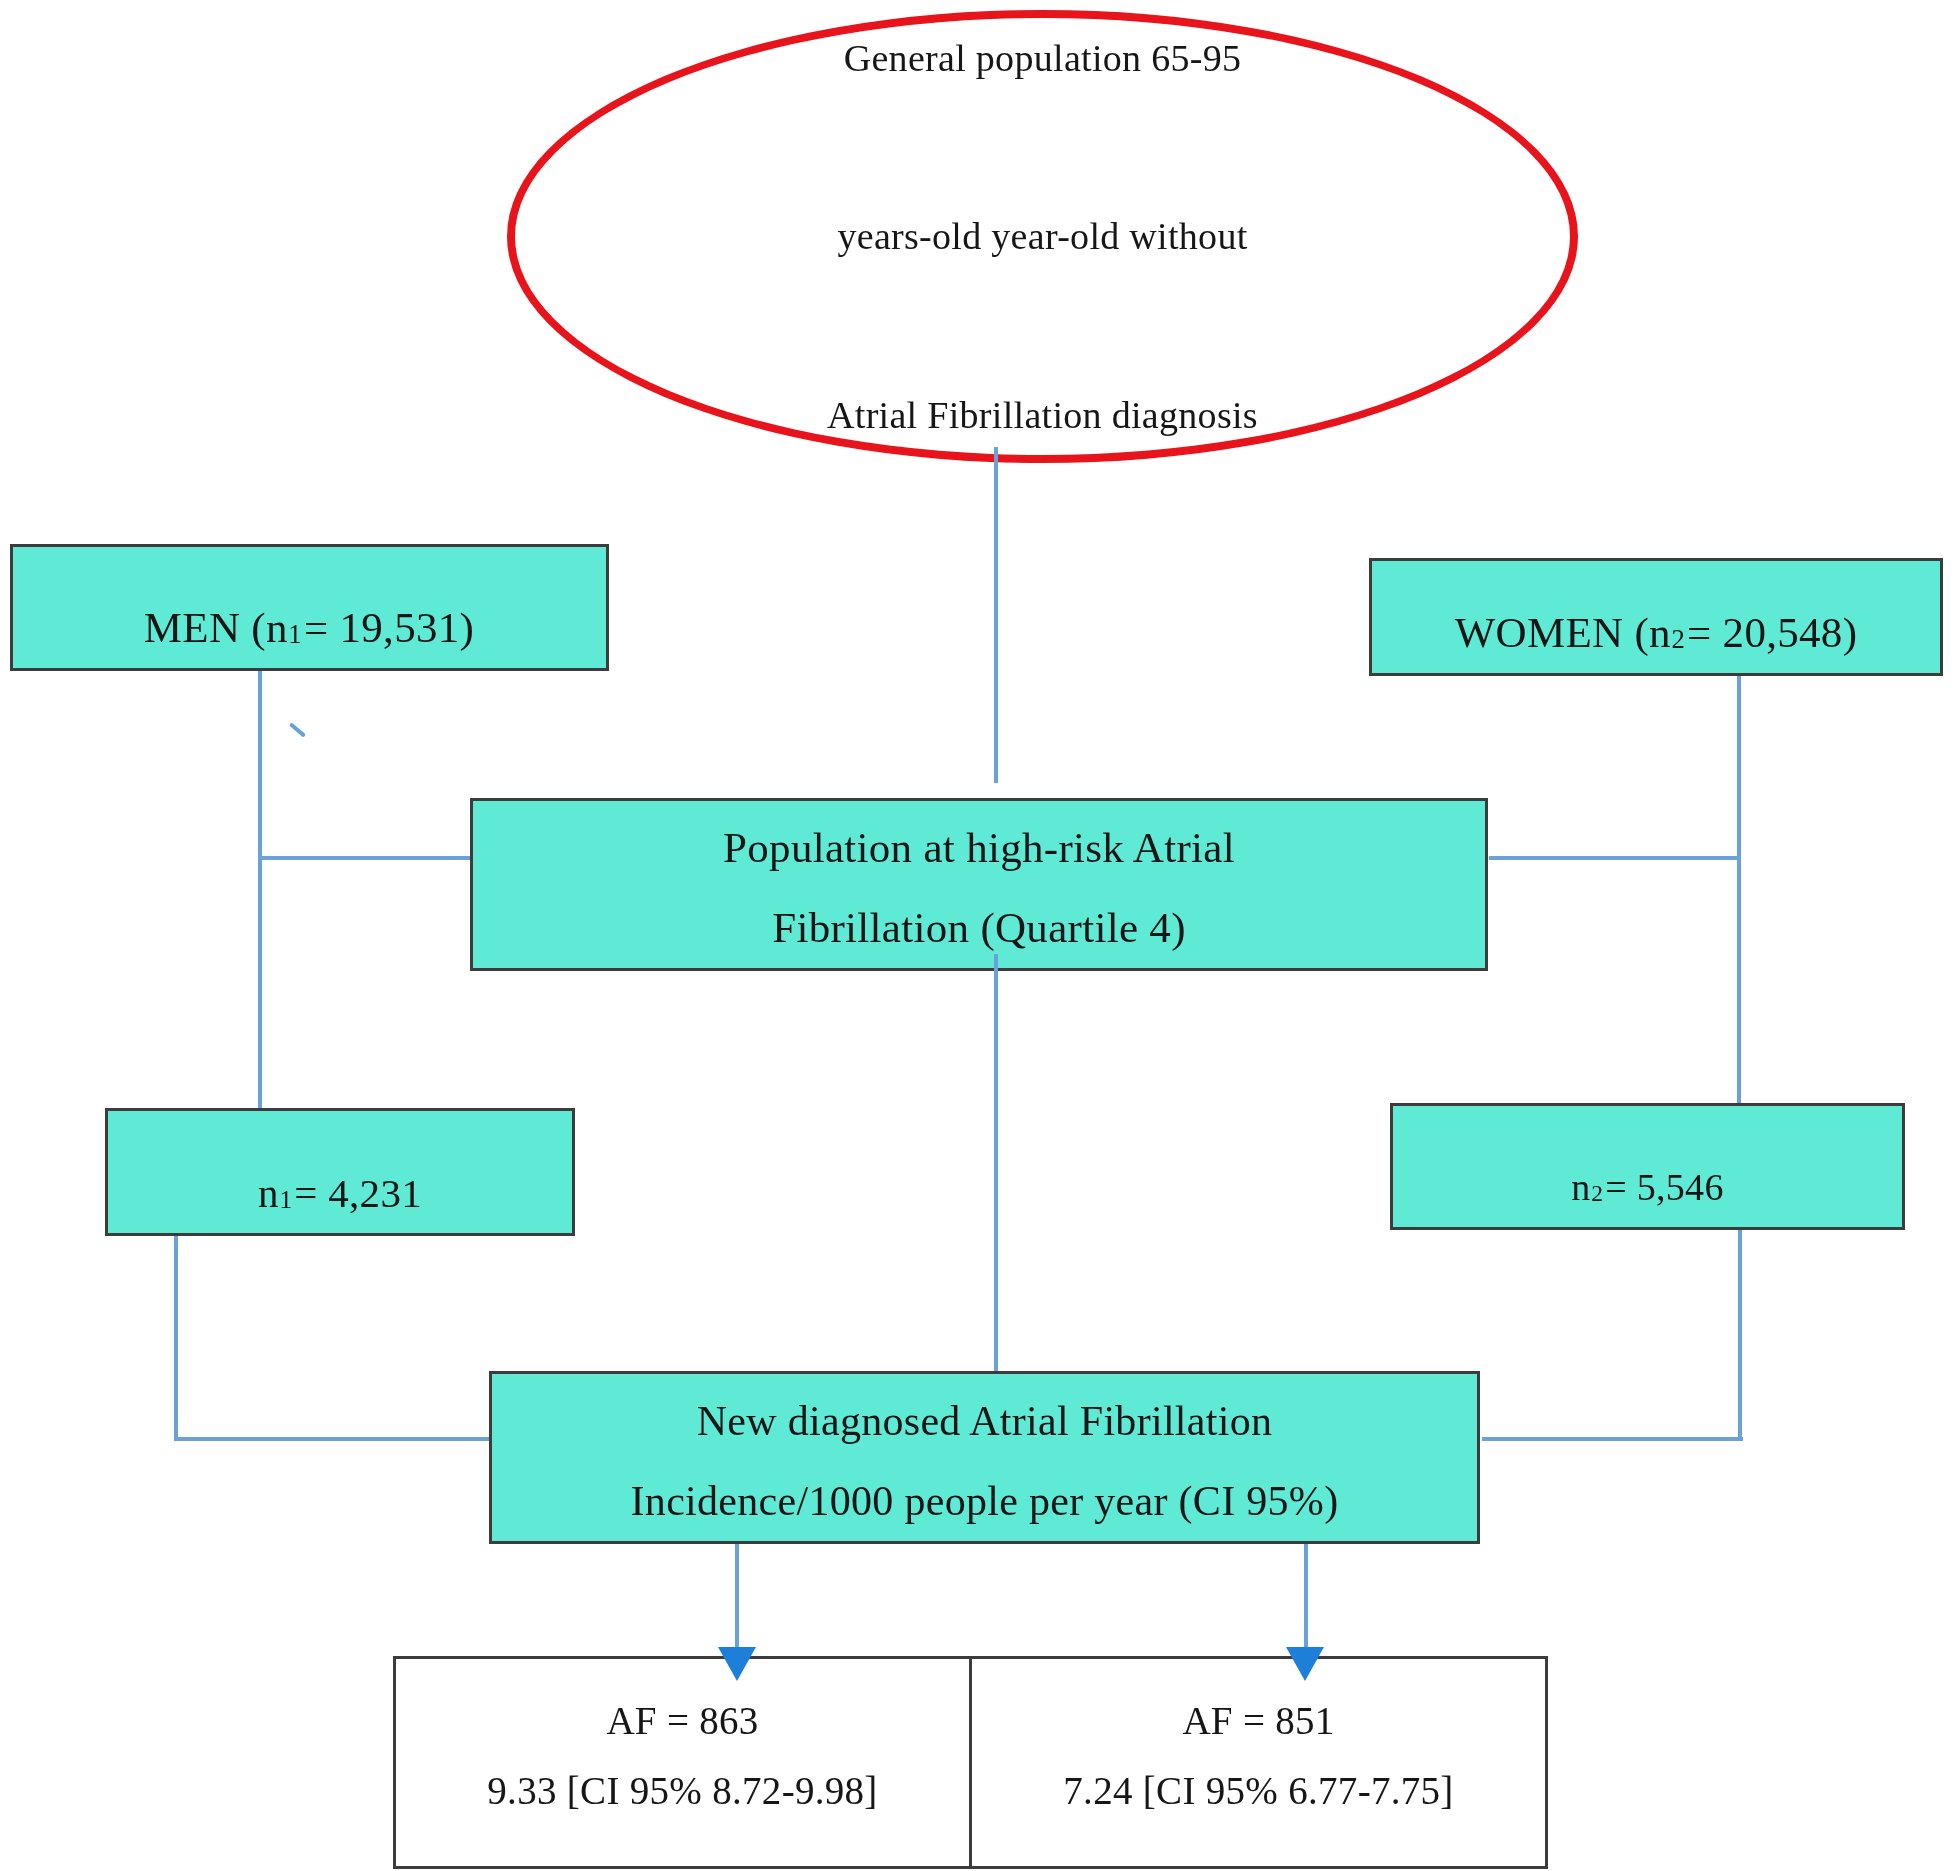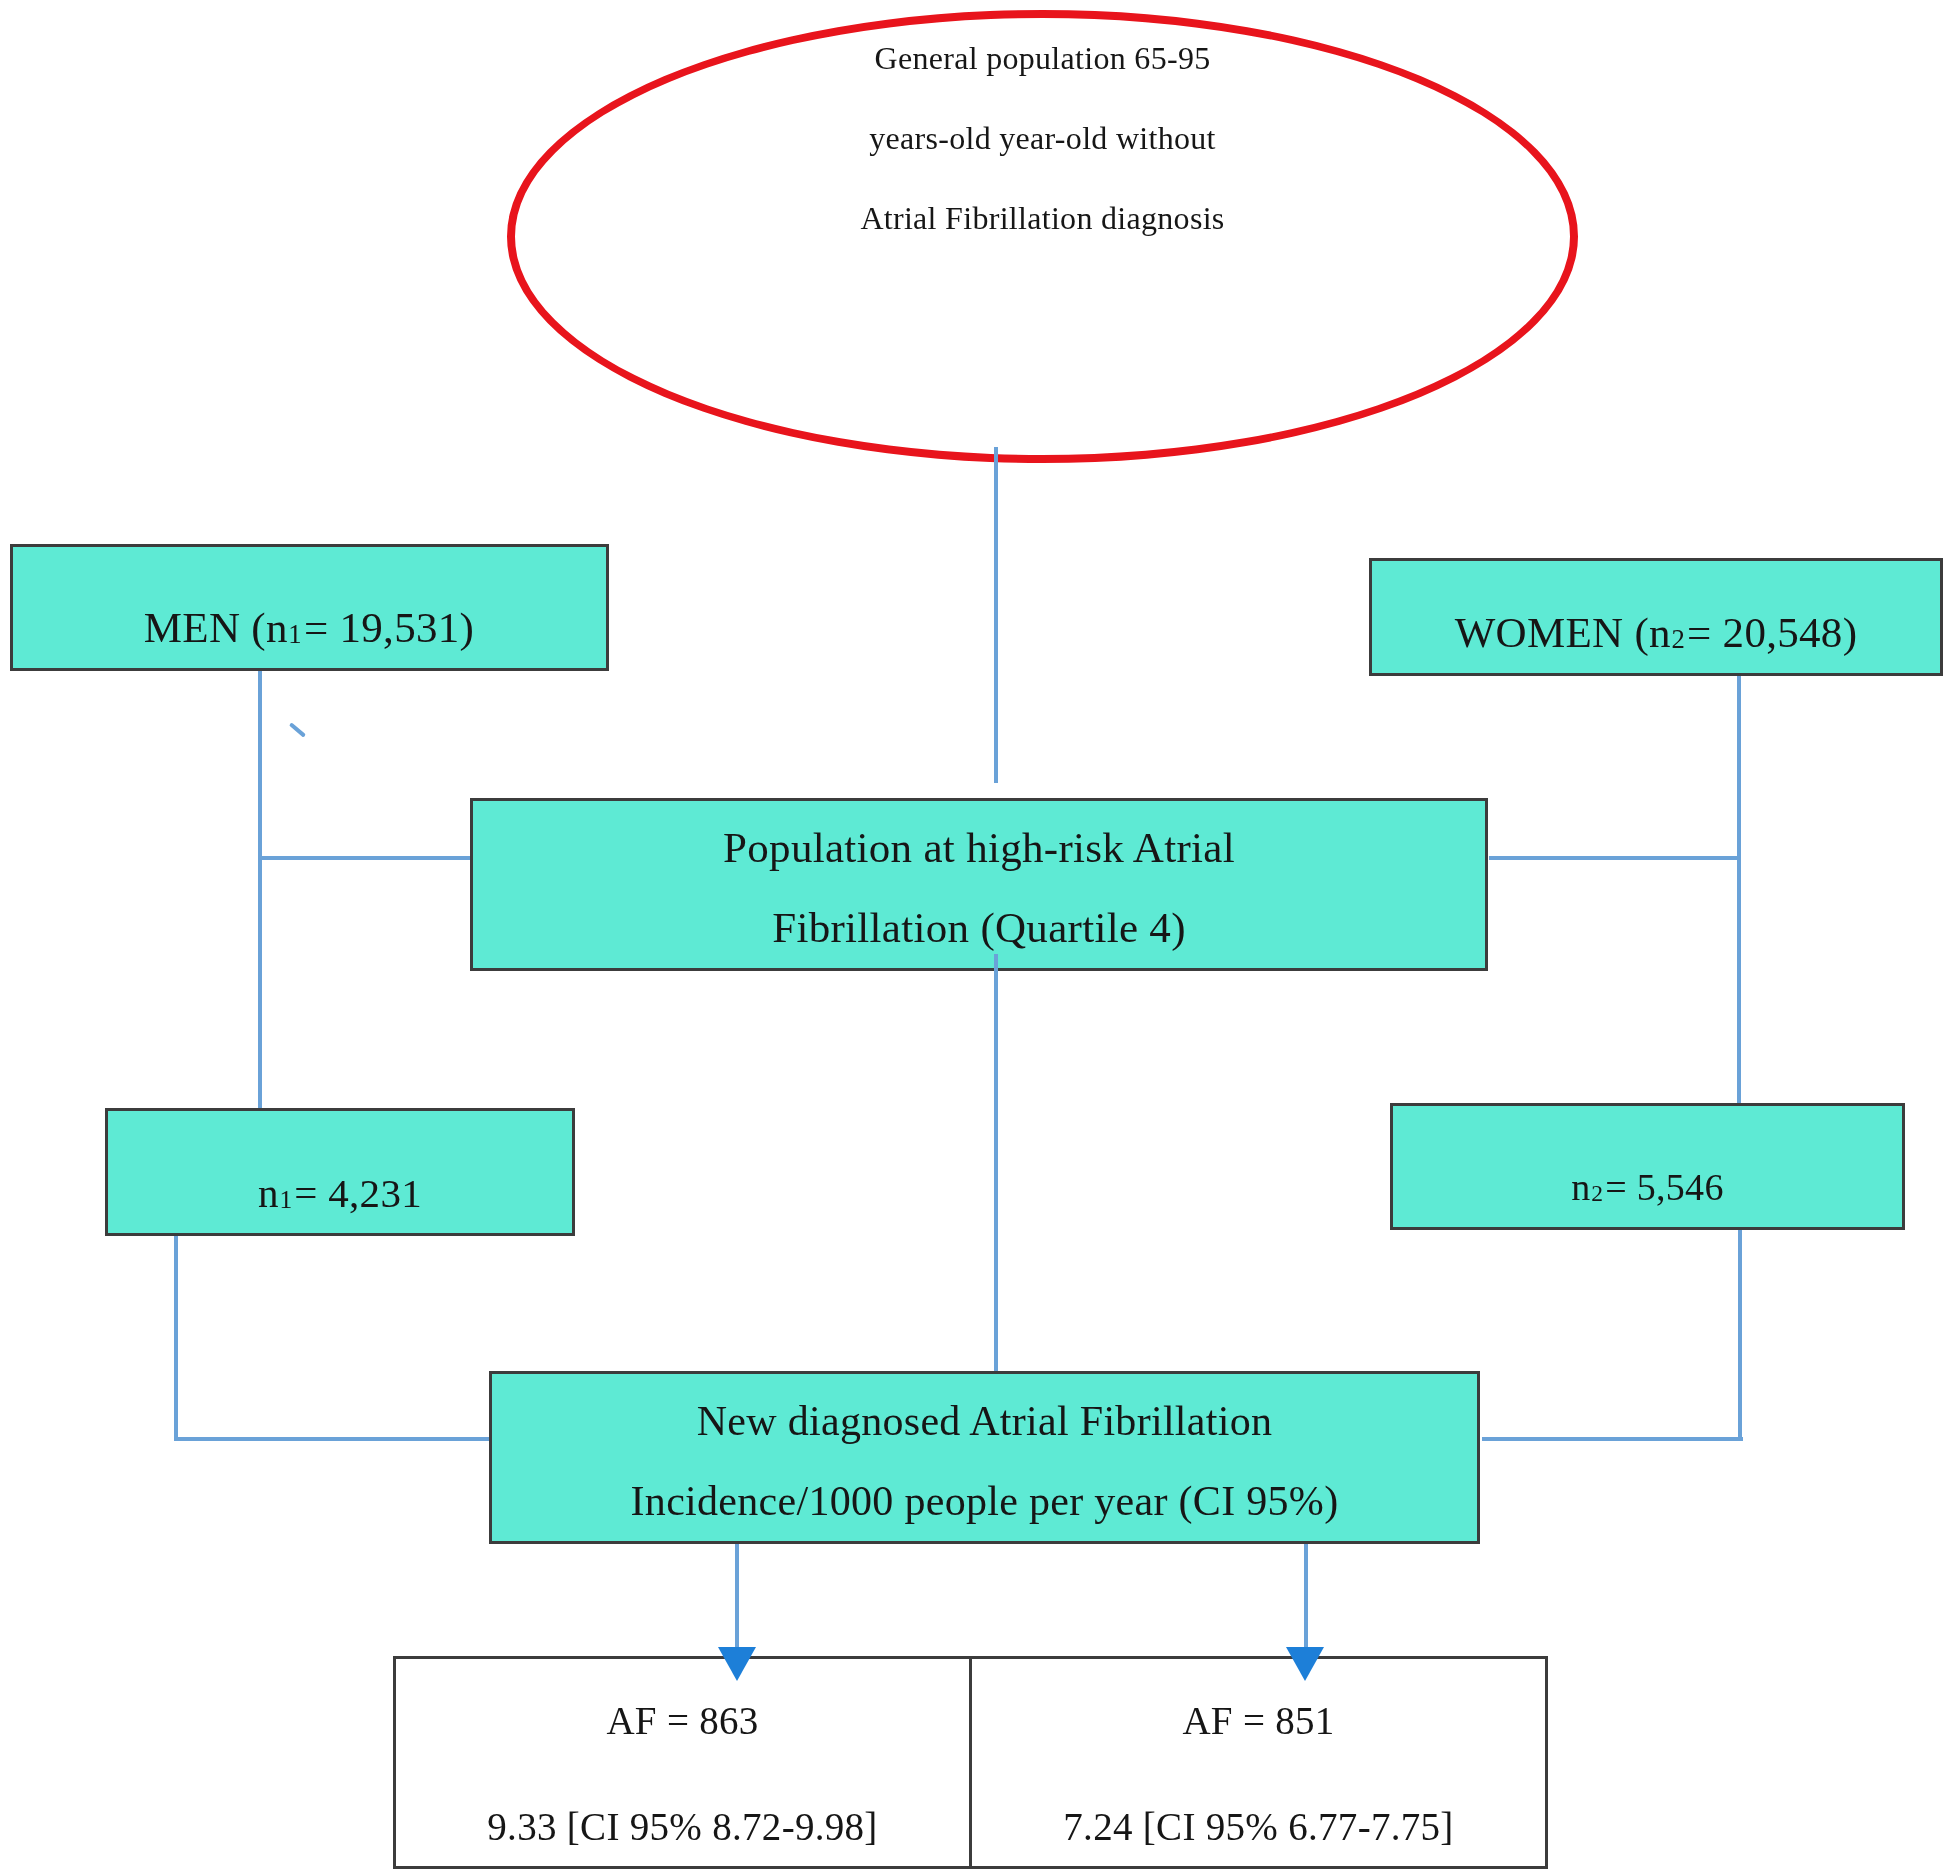--- a/index.html
+++ b/index.html
@@ -30,23 +30,23 @@
     font-size:43px;line-height:80px;
     letter-spacing:0.3px;
   }
   .ellipse{
     position:absolute;
     border:8.2px solid var(--red);
     border-radius:50%;
     box-sizing:border-box;
     background:#fff;
     display:flex;flex-direction:column;
-    align-items:center;justify-content:flex-start;
+    align-items:center;justify-content:space-between;
     text-align:center;
-    font-size:32px;line-height:80px;
+    font-size:38px;line-height:80px;
     letter-spacing:0.3px;
   }
   .vline,.hline{position:absolute;background:var(--blue);}
   .vline{width:3.8px;}
   .hline{height:3.8px;}
   .arrowhead{
     position:absolute;width:0;height:0;
     border-left:19px solid transparent;
     border-right:19px solid transparent;
     border-top:34px solid var(--arrow);
@@ -61,21 +61,20 @@
     display:flex;flex-direction:row;
   }
   .result-cell{
     flex:1 1 50%;
     display:flex;flex-direction:column;
     align-items:center;
     padding-top:27px;
     text-align:center;
     font-size:39px;line-height:70px;
     letter-spacing:0.3px;
-    gap:36px;
   }
   .result-cell.left{border-right:3.2px solid var(--border);}
   .tick{
     position:absolute;
     width:19px;height:3.8px;
     background:var(--blue);
     transform:rotate(40deg);
     border-radius:1.9px;
   }
 </style>

